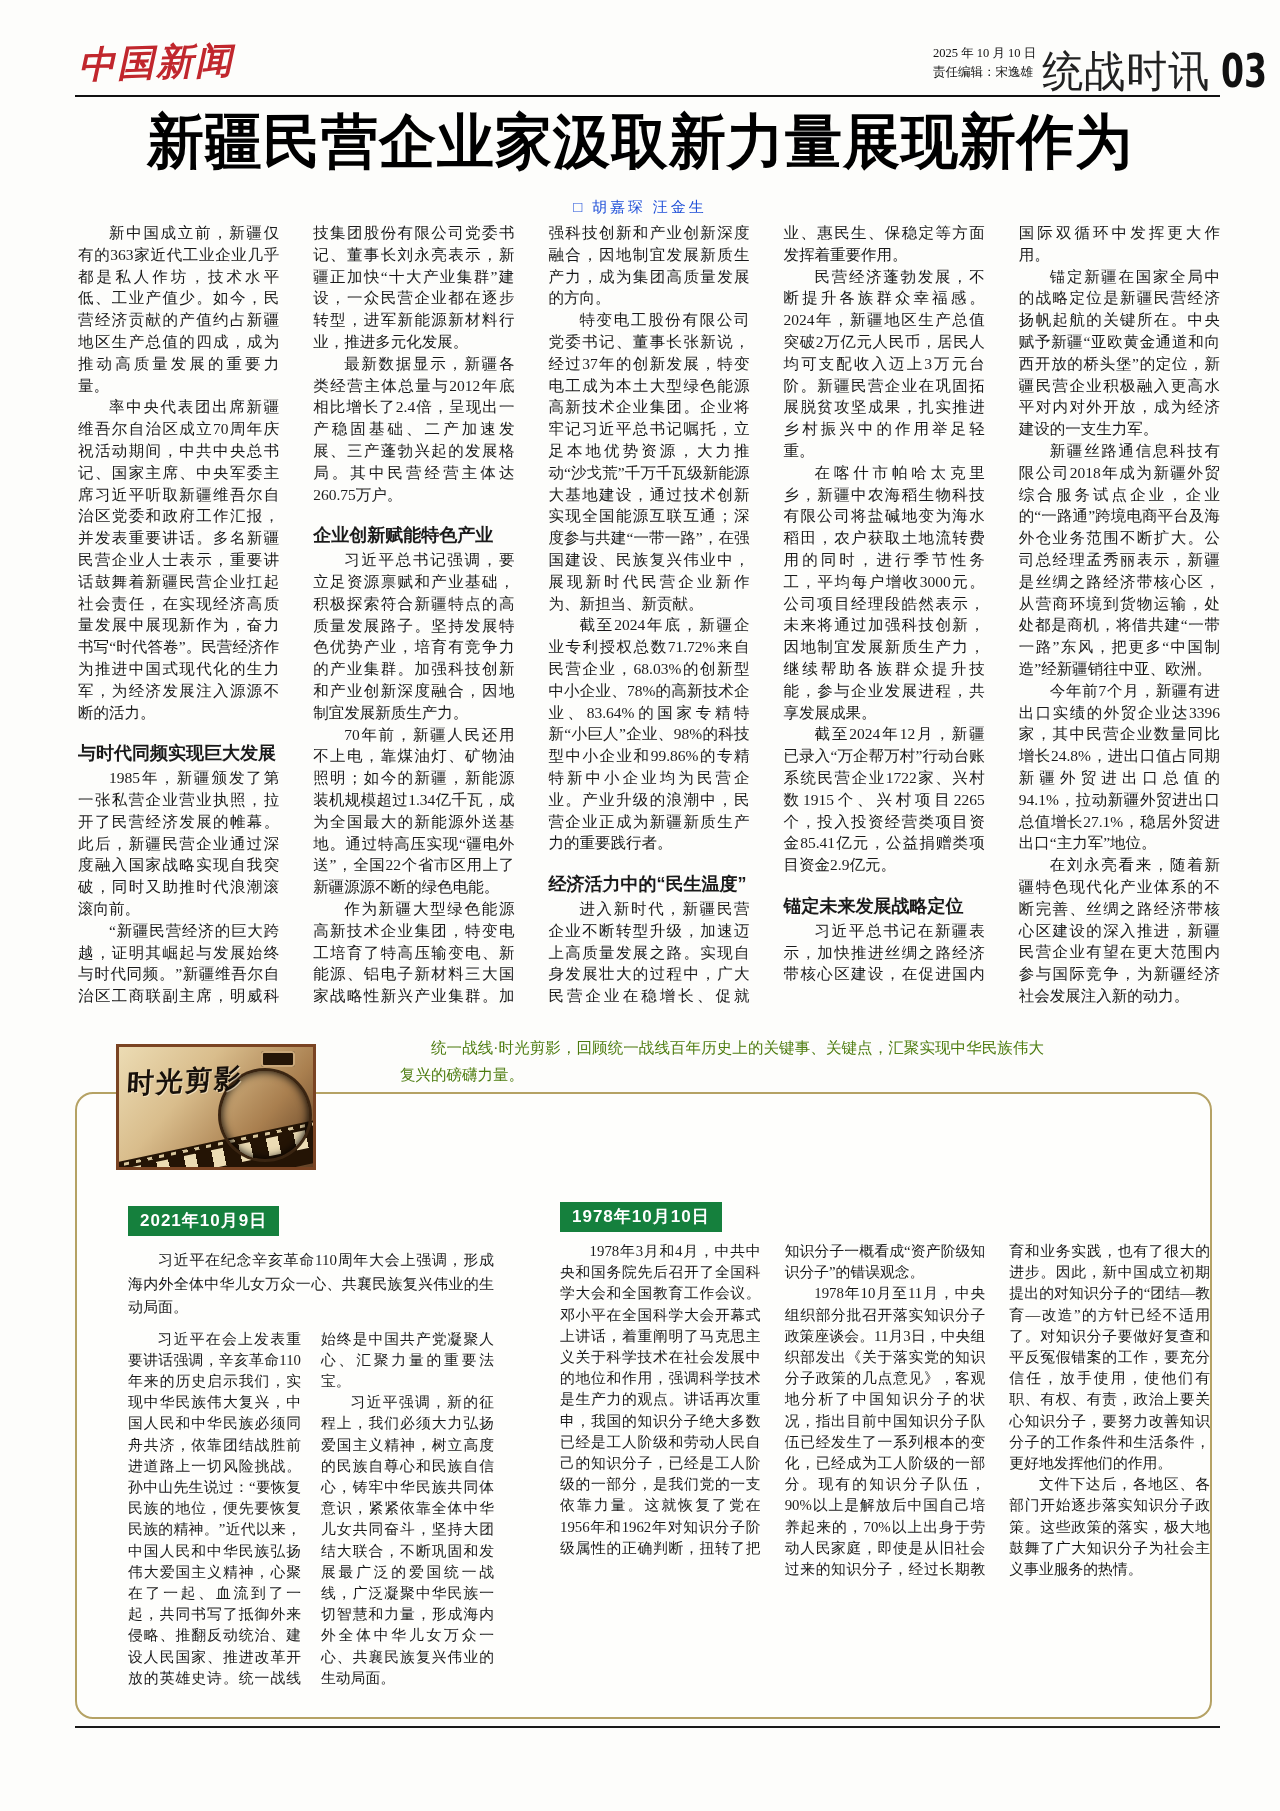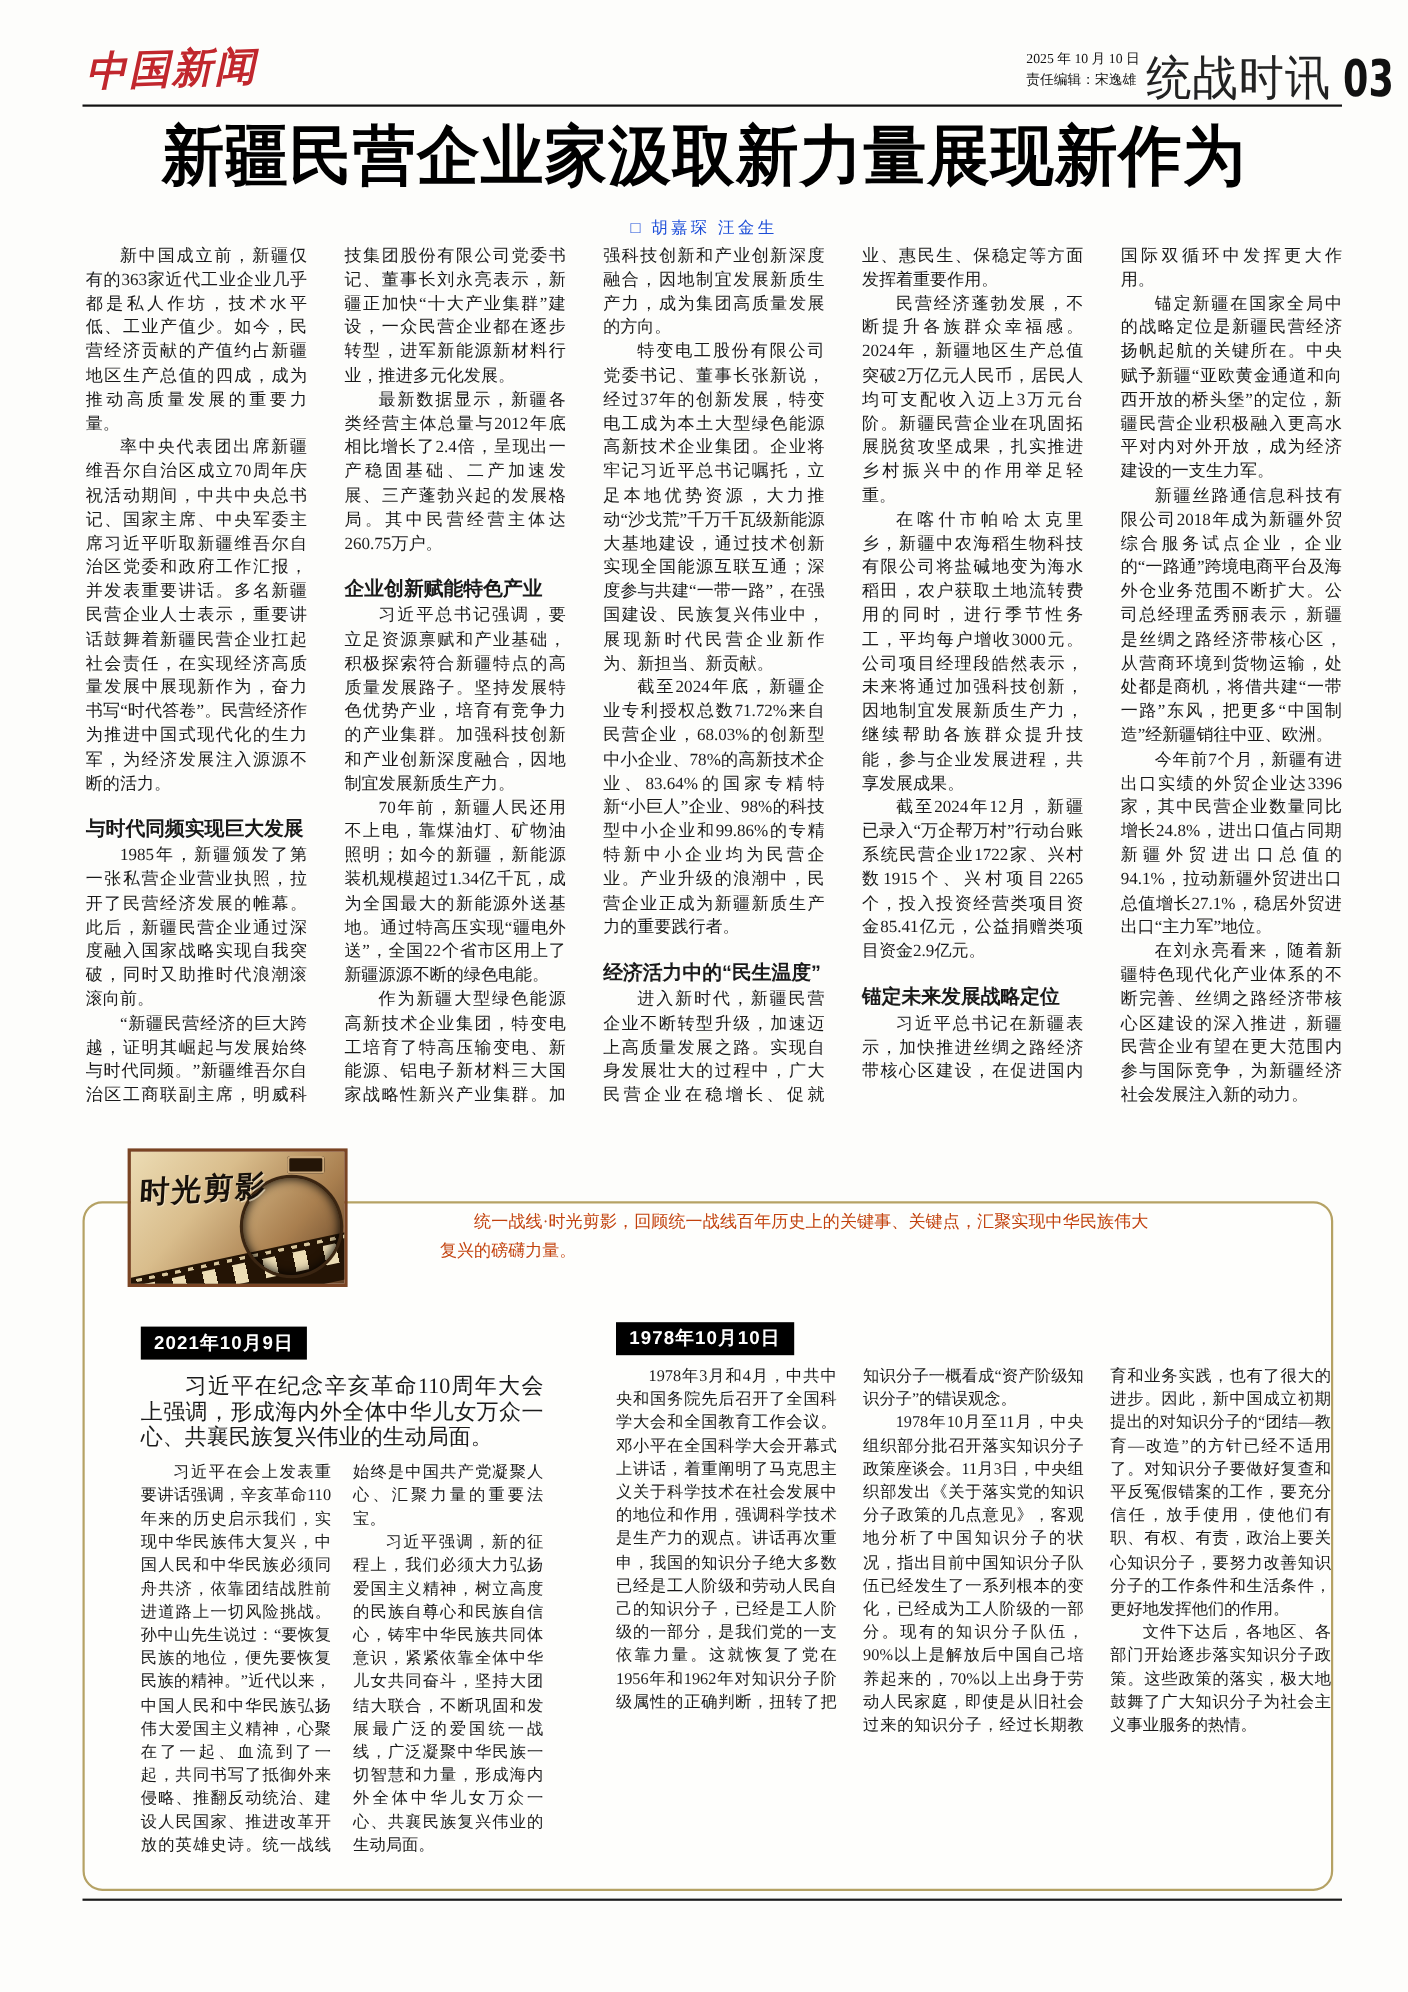--- a/index.html
+++ b/index.html
@@ -47,30 +47,30 @@
         box-shadow:0 0 0 3px #3a2512, inset 0 0 10px #000;}
   .viewfinder{position:absolute;right:18px;top:4px;width:34px;height:16px;background:#241507;
         border-radius:3px;box-shadow:inset 0 0 0 2px #caa87a;}
   .film{position:absolute;left:-18px;bottom:-10px;width:150%;height:42px;background:#241405;
         transform:rotate(-12deg);}
   .film::before{content:"";position:absolute;left:0;right:0;top:8px;height:18px;
         background:repeating-linear-gradient(90deg,#ecdcb4 0 12px,rgba(0,0,0,0) 12px 28px);}
   .film::after{content:"";position:absolute;left:0;right:0;top:2px;height:3px;
         background:repeating-linear-gradient(90deg,#d8c69c 0 5px,rgba(0,0,0,0) 5px 12px);}
   
-  .feat-intro{position:absolute;left:400px;top:1097px;width:644px;font-size:15.5px;
-        line-height:27px;text-indent:2em;text-align:justify;color:#c2410c;}
+  .feat-intro{position:absolute;left:400px;top:1034px;width:644px;font-size:15.5px;
+        line-height:27px;text-indent:2em;text-align:justify;color:#4d7c0f;}
   
-  .date-badge{display:inline-block;background:#000000;color:#fff;padding:3px 12px 4px 12px;
+  .date-badge{display:inline-block;background:#15803d;color:#fff;padding:3px 12px 4px 12px;
         font-family:"Liberation Sans","DejaVu Sans",sans-serif;font-weight:bold;font-size:17px;
         letter-spacing:1px;}
   .feat-item{position:absolute;}
   .item-2021{left:128px;top:1206px;width:366px;}
   .item-1978{left:560px;top:1202px;width:650px;}
-  .feat-lead{margin-top:13px;font-size:20px;line-height:23.5px;text-indent:2em;text-align:justify;}
+  .feat-lead{margin-top:13px;font-size:15px;line-height:23.5px;text-indent:2em;text-align:justify;}
   .feat-cols{margin-top:9px;font-size:14.8px;line-height:21.2px;text-align:justify;}
   .cols-2{column-count:2;column-gap:20px;}
   .cols-3{column-count:3;column-gap:24px;}
 </style>
 </head>
 <body>
 
 <div id="page">
 
   <div class="masthead-logo">中国新闻</div>

